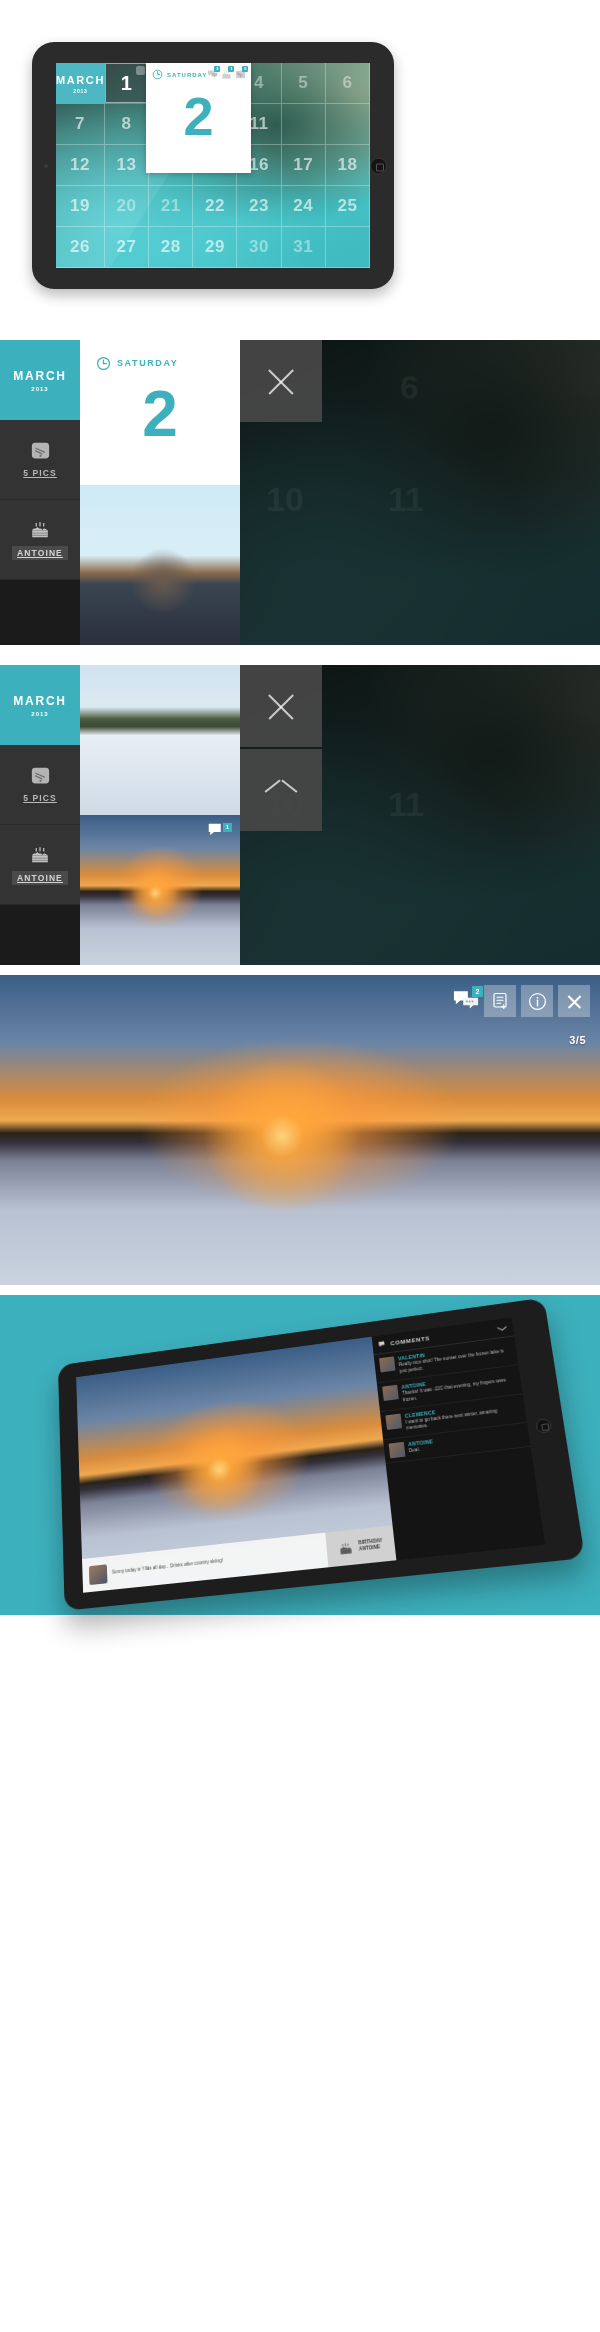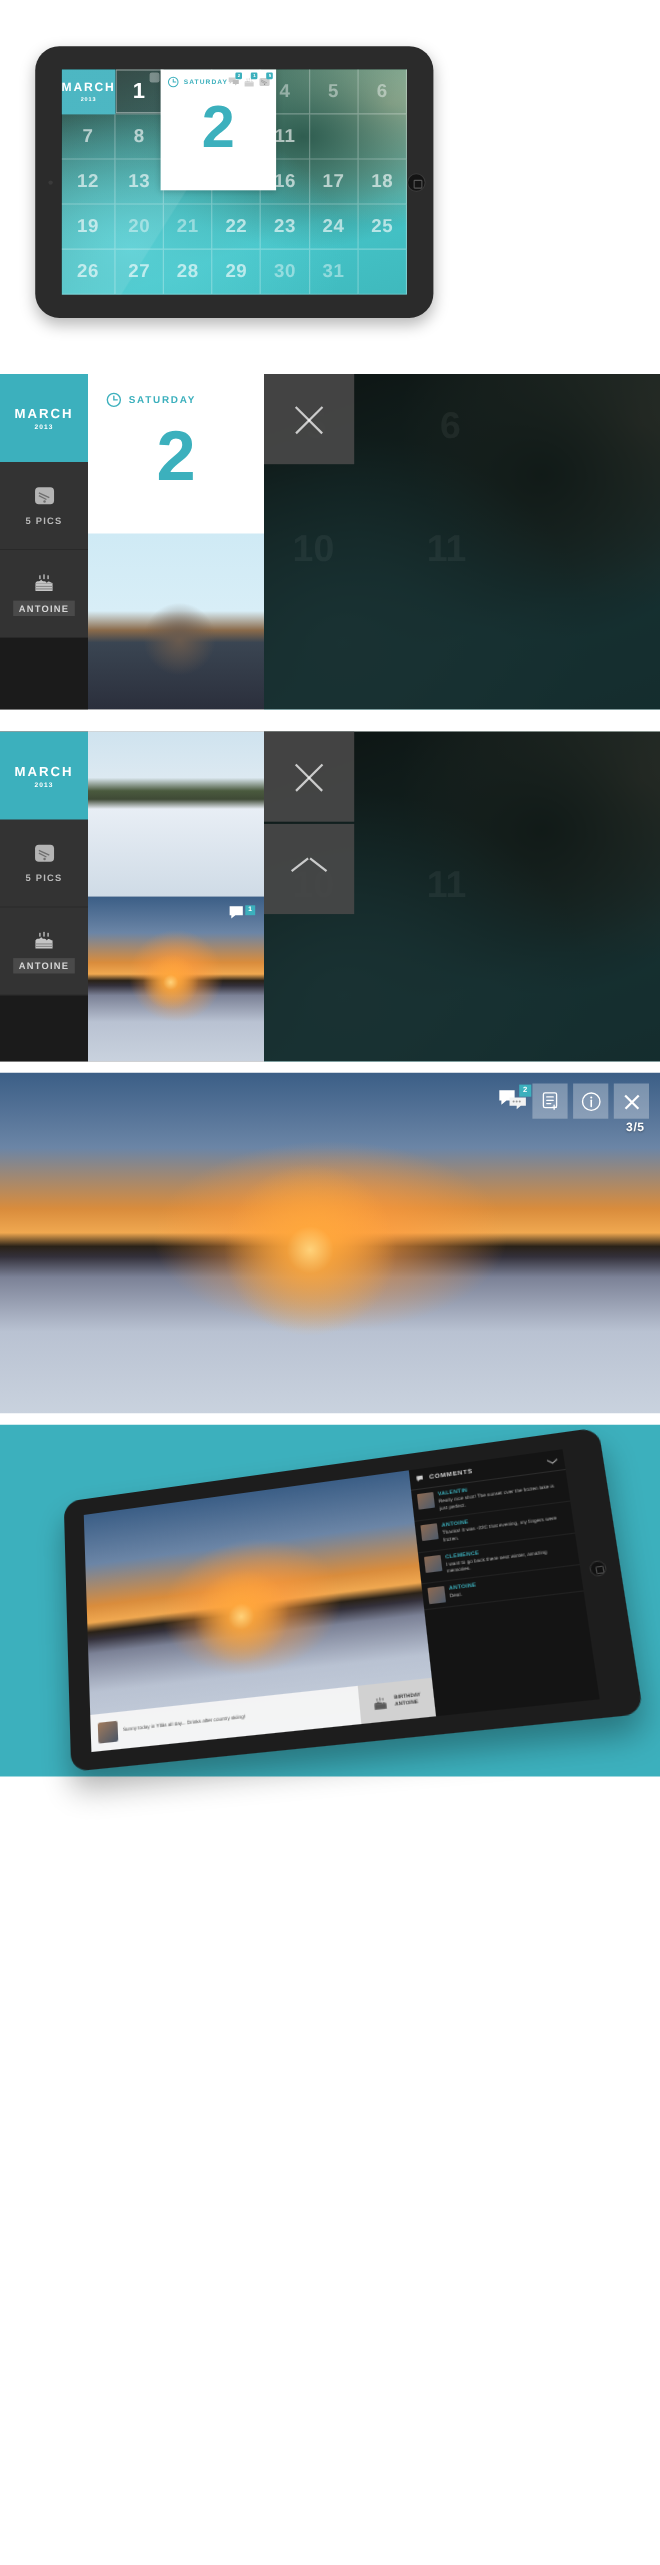--- a/index.html
+++ b/index.html
@@ -81,21 +81,21 @@
   #p3 { top:665px; height:300px; }
   .ui { position:absolute; inset:0; background:#0e0e0e; }
   .ui-side { position:absolute; left:0; top:0; width:80px; height:100%;
      background:#333; display:flex; flex-direction:column; }
   .side-month{height:80px;background:#3cb0bd;display:flex;flex-direction:column;
      align-items:center;justify-content:center;color:#fff;}
   .side-month .m-name{font-size:12px;font-weight:bold;letter-spacing:1.8px;}
   .side-month .m-year{font-size:6px;font-weight:bold;letter-spacing:1px;margin-top:3px;}
   .side-item{height:80px;display:flex;flex-direction:column;align-items:center;
      justify-content:center;gap:7px;border-bottom:1px solid rgba(0,0,0,.18);}
-  .side-item .lbl{font-size:8.5px;font-weight:bold;letter-spacing:1.1px;color:#b9b9b9;}
+  .side-item .lbl{font-size:8.5px;font-weight:bold;letter-spacing:1.1px;color:#b9b9b9;text-decoration:underline;}
   .side-item .lbl.chip{background:#4a4a4a;padding:2px 5px;color:#d5d5d5;}
   .side-rest{flex:1;background:#1b1b1b;}
 
   .ui-main{position:absolute;left:80px;top:0;width:160px;height:100%;background:#fff;}
   .main-head{height:46px;display:flex;align-items:center;gap:6px;padding-left:16px;}
   .main-head .dayname{color:#3cb0bd;font-size:9px;font-weight:bold;letter-spacing:1.6px;}
   .big-num{text-align:center;color:#3cb0bd;font-size:64px;font-weight:bold;line-height:.9;}
   .main-photo{position:absolute;left:0;right:0;bottom:0;}
 
   .ui-right{position:absolute;left:240px;top:0;right:0;height:100%;}
@@ -122,21 +122,21 @@
 
   
   #p4 { top:975px; height:310px; }
   .viewer{position:absolute;inset:0;}
   .v-toolbar{position:absolute;right:10px;top:10px;display:flex;align-items:center;gap:5px;}
   .v-btn{width:32px;height:32px;background:rgba(255,255,255,.30);
      display:flex;align-items:center;justify-content:center;}
   .v-x{position:relative;width:17px;height:17px;}
   .v-x::before,.v-x::after{content:"";position:absolute;left:0;top:50%;width:100%;height:1.6px;background:#fff;}
   .v-x::before{transform:rotate(45deg);} .v-x::after{transform:rotate(-45deg);}
-  .v-counter{position:absolute;right:14px;top:44px;color:#fff;font-size:11px;
+  .v-counter{position:absolute;right:14px;top:59px;color:#fff;font-size:11px;
      font-weight:bold;letter-spacing:.5px;text-shadow:0 1px 2px rgba(0,0,0,.35);}
   .cmt-ic{position:relative;width:26px;height:22px;display:flex;align-items:flex-start;}
   .cmt-badge{position:absolute;right:-4px;top:-4px;background:#3cb0bd;color:#fff;
      font-size:7px;font-weight:bold;line-height:11px;height:11px;min-width:11px;text-align:center;}
 
   
   #p5 { top:1295px; height:1037px; background:#fff; }
   .teal-stage{position:absolute;left:0;top:0;width:600px;height:320px;background:#3cb0bd;}
   .ang-wrap{position:absolute;left:48px;top:30px;width:510px;height:260px;
      transform:perspective(900px) rotateX(13deg) rotateZ(-5deg) rotateY(-9deg);

